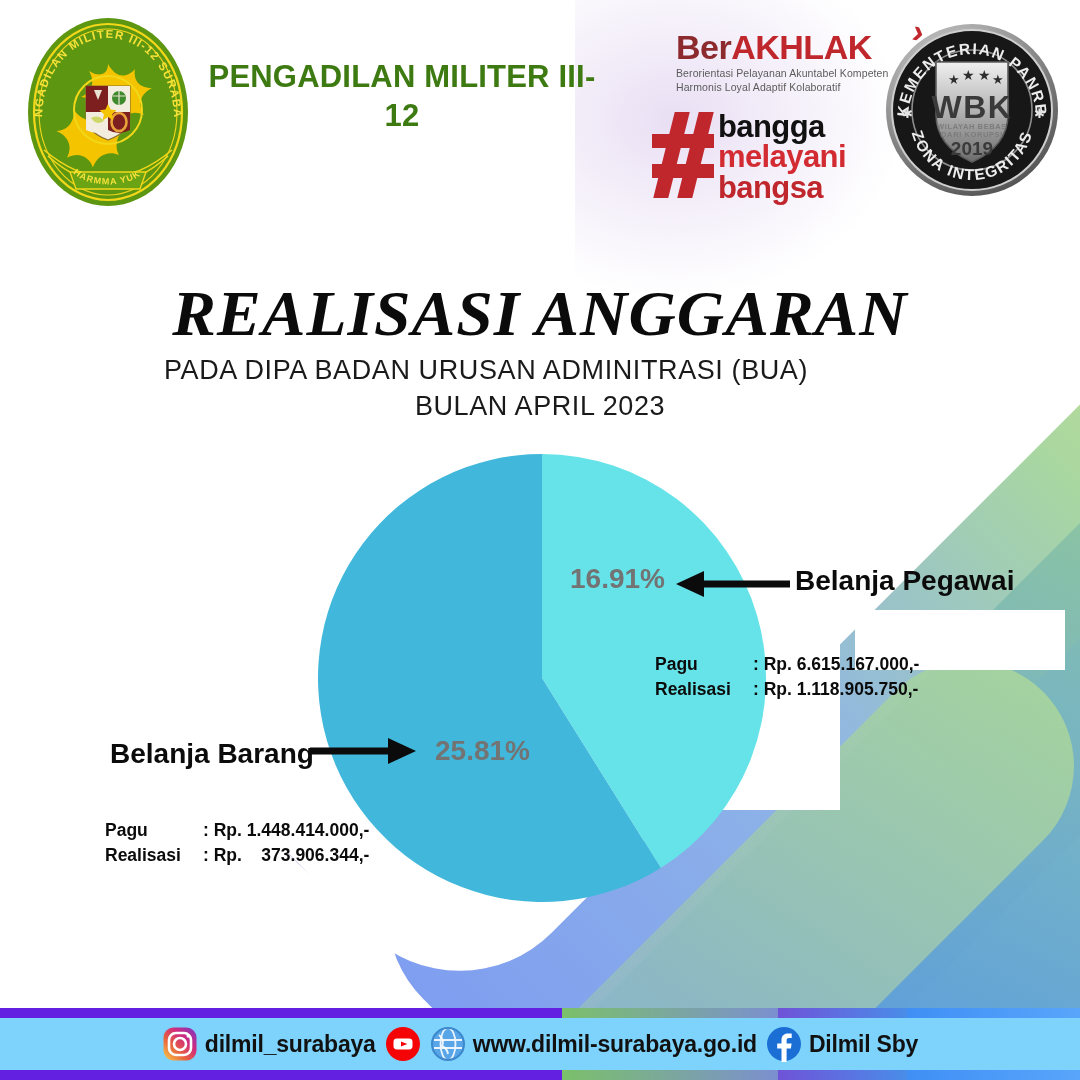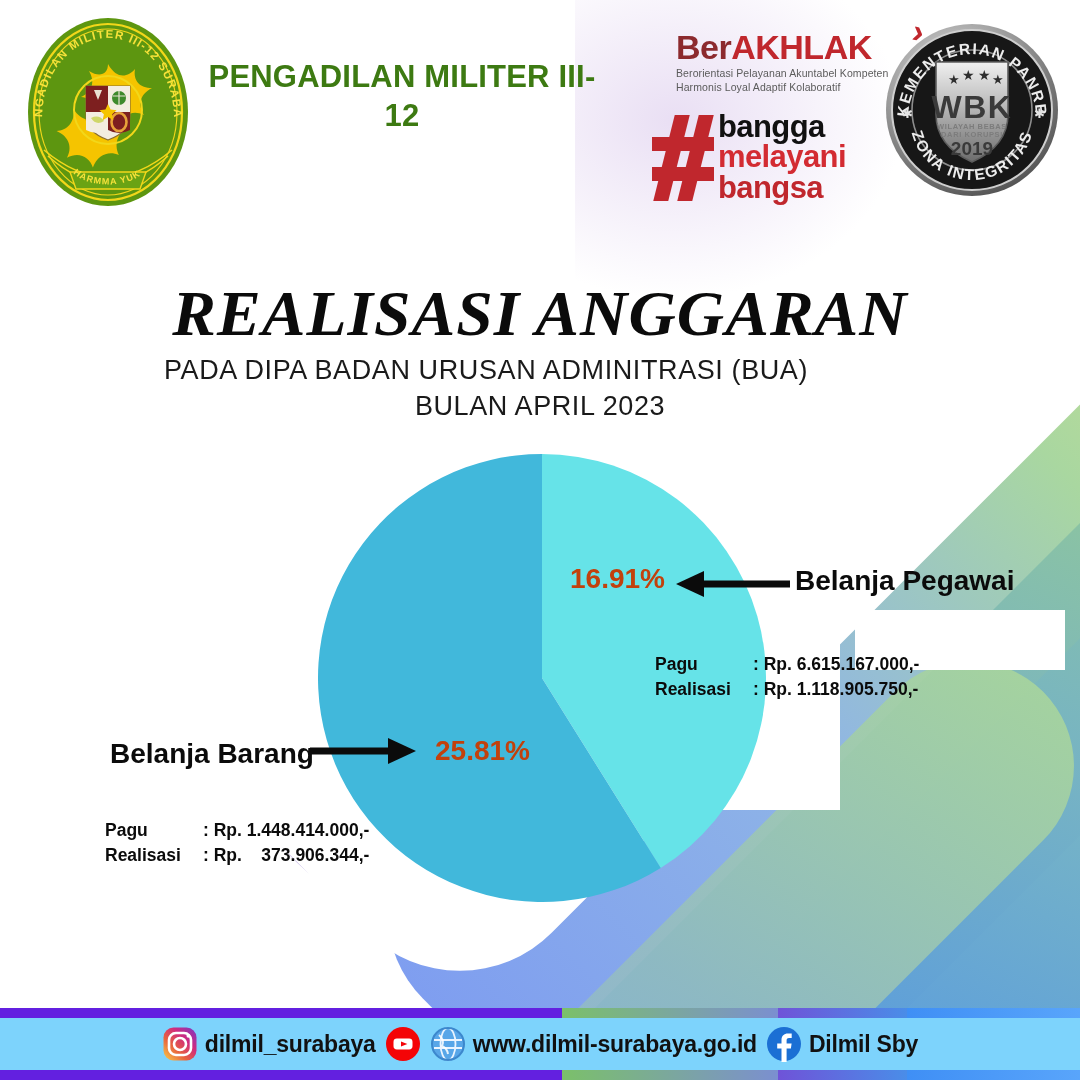--- a/index.html
+++ b/index.html
@@ -40,21 +40,21 @@
   .hdr-title{position:absolute;left:196px;top:58px;width:412px;z-index:6;
       text-align:center;color:#3d7a12;font-weight:bold;font-size:31px;line-height:1.25;
       letter-spacing:.2px;}
 
   .berakhlak{position:absolute;left:676px;top:30px;width:232px;z-index:6;}
   .ber-main{font-size:34px;font-weight:bold;color:#c0272d;letter-spacing:-.5px;line-height:1;position:relative;}
   .ber-main .dark{color:#8c2a2e;}
   .ber-tick{position:absolute;right:-16px;top:-16px;font-size:34px;color:#c0272d;transform:rotate(12deg);font-weight:bold;}
   .ber-sub{font-size:10.5px;color:#5b5b5b;line-height:1.32;margin-top:3px;letter-spacing:.1px;}
 
-  .bangga{position:absolute;left:652px;top:112px;z-index:6;display:flex;align-items:center;}
+  .bangga{position:absolute;left:652px;top:112px;z-index:6;display:flex;align-items:flex-start;}
   .hashmark{width:62px;height:86px;position:relative;margin-right:4px;}
   .hashmark i{position:absolute;background:#c0272d;display:block;}
   .hm-v1{width:15px;height:86px;left:12px;top:0;transform:skewX(-14deg);}
   .hm-v2{width:15px;height:86px;left:36px;top:0;transform:skewX(-14deg);}
   .hm-h1{width:62px;height:14px;left:0;top:22px;}
   .hm-h2{width:62px;height:14px;left:0;top:52px;}
   .bangga-words{font-size:31px;font-weight:bold;line-height:.98;letter-spacing:-.6px;}
   .w-bangga{color:#111111;}
   .w-melayani{color:#d32b32;}
   .w-bangsa{color:#c0272d;}
@@ -68,21 +68,21 @@
       transform:scaleX(1.04);}
   .sub1{position:absolute;left:0;top:355px;width:972px;text-align:center;z-index:6;
       font-size:27px;color:#1a1a1a;letter-spacing:.6px;}
   .sub2{position:absolute;left:0;top:391px;width:1080px;text-align:center;z-index:6;
       font-size:27px;color:#1a1a1a;letter-spacing:.6px;}
 
   
   .pie-wrap{position:absolute;left:318px;top:454px;width:448px;height:448px;z-index:4;}
 
   
-  .pct{position:absolute;z-index:7;font-weight:bold;font-size:28px;color:#c2410c;}
+  .pct{position:absolute;z-index:7;font-weight:bold;font-size:28px;color:#737373;}
   .pct-right{left:570px;top:563px;}
   .pct-left{left:435px;top:735px;}
   .calloutname{position:absolute;z-index:7;font-weight:bold;font-size:28px;color:#0b0b0b;}
   .cn-right{left:795px;top:565px;}
   .cn-left{left:110px;top:738px;}
   .arrow{position:absolute;z-index:7;}
   .arr-right{left:672px;top:571px;}
   .arr-left{left:310px;top:738px;}
 
   .figures{position:absolute;z-index:7;font-weight:bold;font-size:17.5px;color:#0b0b0b;line-height:1.45;}

